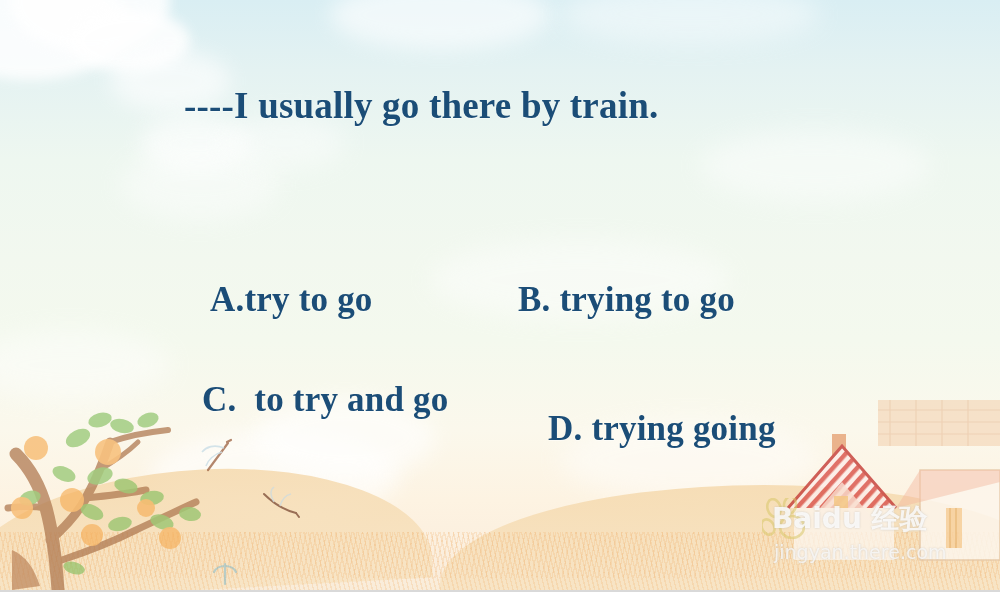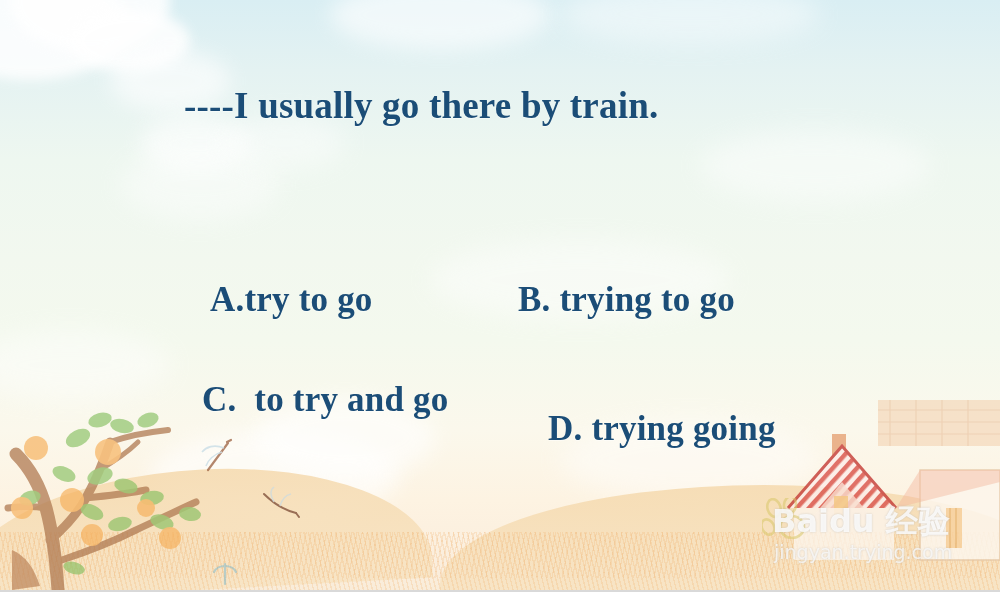--- a/index.html
+++ b/index.html
@@ -142,21 +142,21 @@
     position: absolute;
     left: 0; top: 2px;
     width: 52px; height: 46px;
     opacity: .55;
   }
   .wm-main {
     position: absolute;
     left: 10px;
     top: 4px;
     font-family: "DejaVu Sans", "Liberation Sans", sans-serif;
-    font-size: 32px;
+    font-size: 28px;
     font-weight: bold;
     color: rgba(255,255,255,.82);
     text-shadow: 0 0 2px rgba(170,170,170,.55);
     white-space: nowrap;
   }
   .wm-sub {
     position: absolute;
     left: 12px;
     top: 45px;
     font-family: "DejaVu Sans", "Liberation Sans", sans-serif;
@@ -318,16 +318,16 @@
   <div class="watermark">
     <svg class="wm-logo" viewBox="0 0 52 46">
       <g fill="none" stroke="#d9c86a" stroke-width="2.6">
         <ellipse cx="12" cy="10" rx="6.5" ry="9" transform="rotate(-16 12 10)"></ellipse>
         <ellipse cx="28" cy="7" rx="6" ry="8.5" transform="rotate(6 28 7)"></ellipse>
         <ellipse cx="6" cy="29" rx="6" ry="8" transform="rotate(-28 6 29)"></ellipse>
         <ellipse cx="30" cy="29" rx="12" ry="11"></ellipse>
       </g>
     </svg>
     <div class="wm-main">Baidu 经验</div>
-    <div class="wm-sub">jingyan.trying.com</div>
+    <div class="wm-sub">jingyan.there.com</div>
   </div>
 
 </div>
 
 </body></html>

